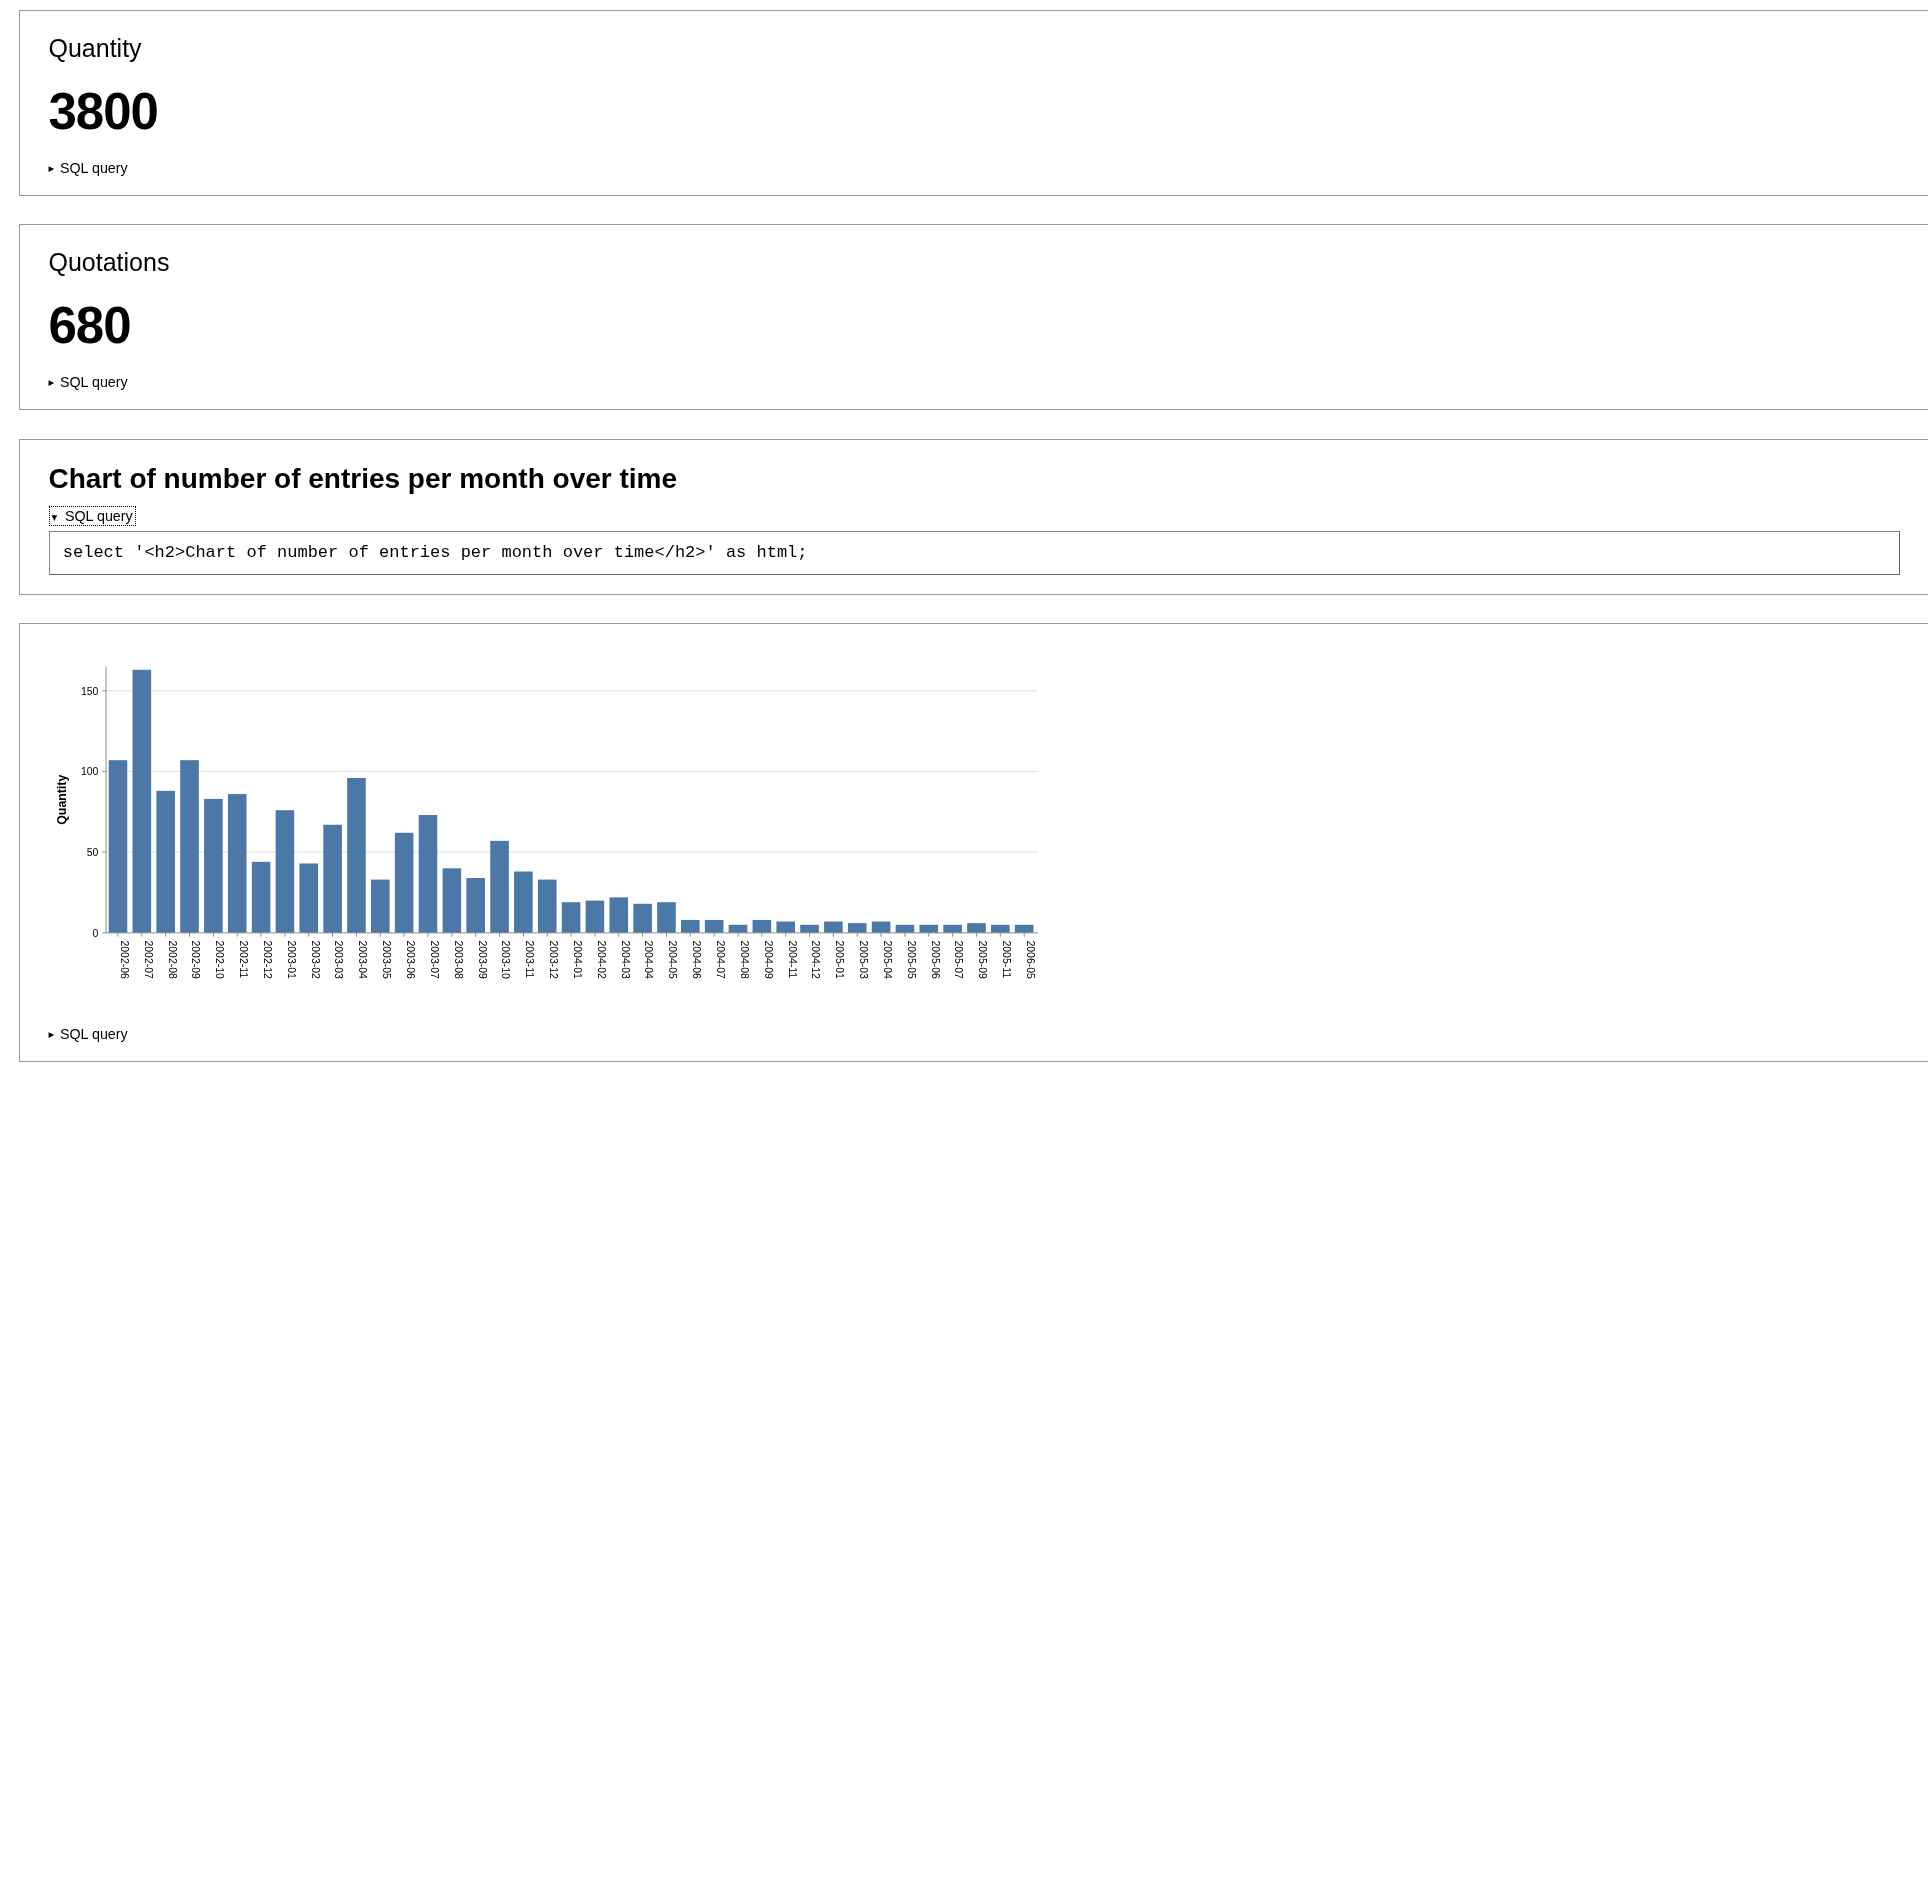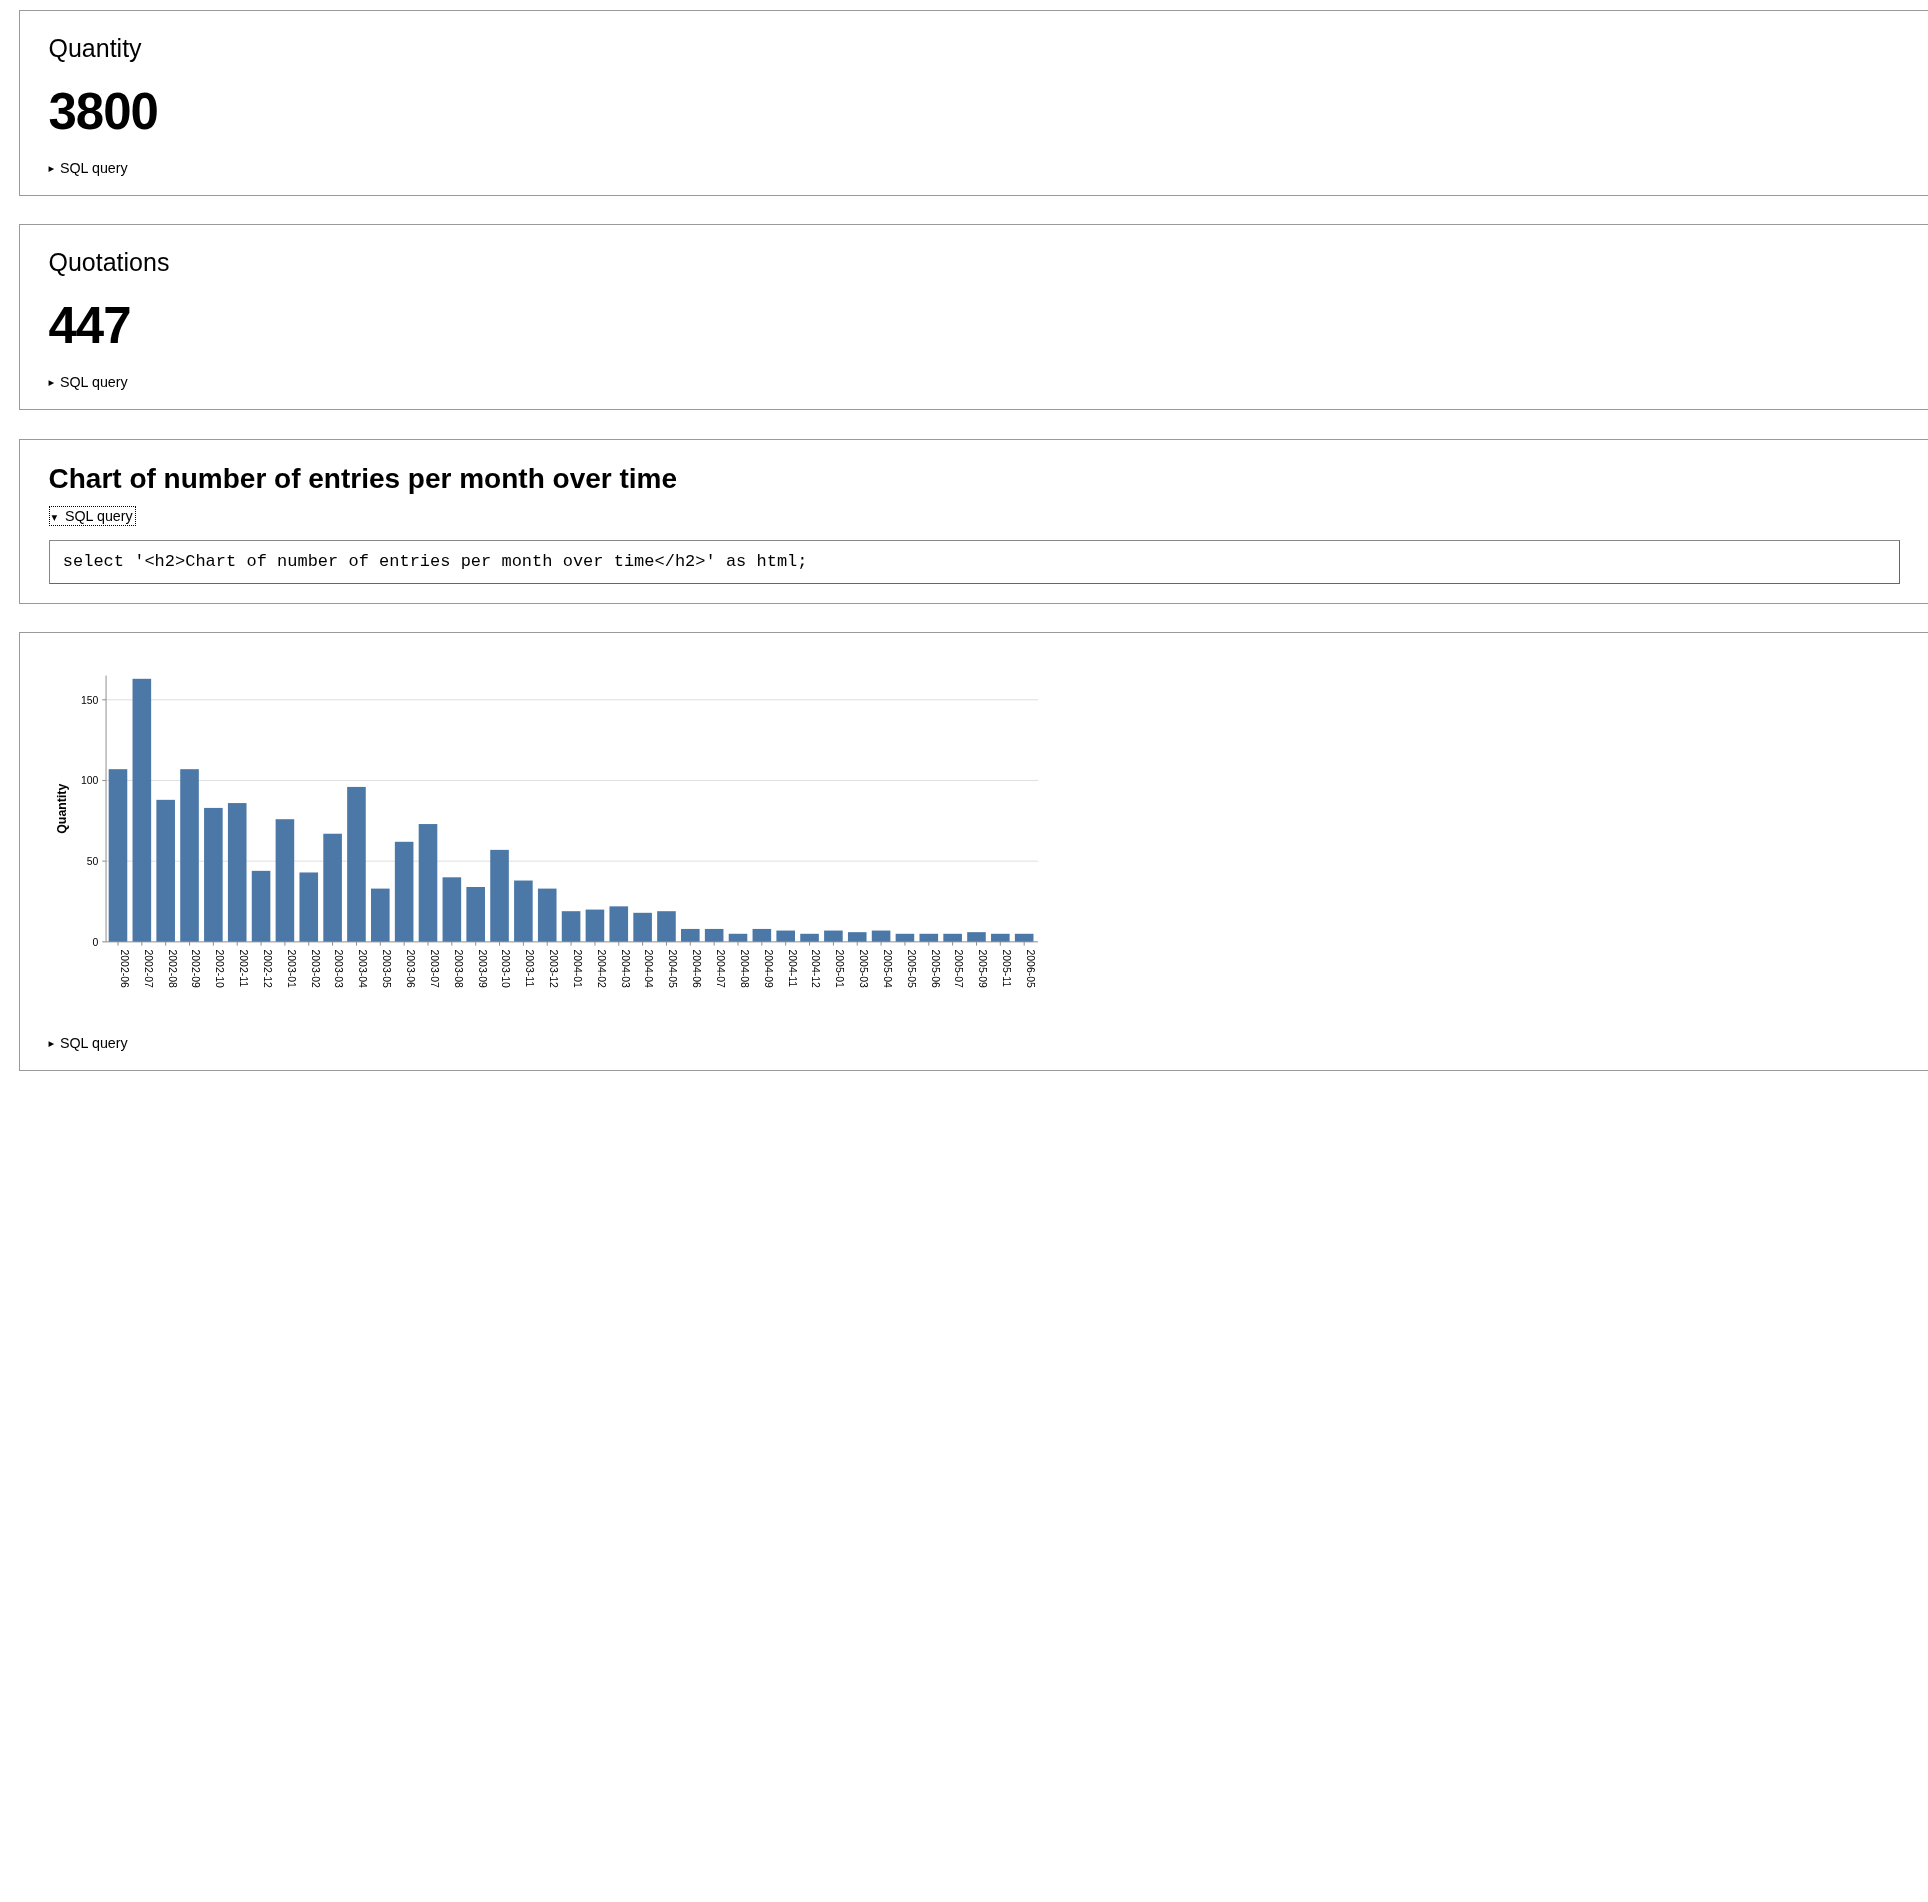--- a/index.html
+++ b/index.html
@@ -60,21 +60,21 @@
   .details.open summary::before {
     content: "▾";
     font-size: 11.4px;
     margin-right: 3.8px;
   }
   .sql-box {
     border: 1.9px solid #666;
     border-top-color: #888;
     border-left-color: #888;
     padding: 11.4px 13.3px;
-    margin-top: 14px;
+    margin-top: 5px;
     font-family: "Courier New", Courier, monospace;
     font-size: 17px;
     white-space: nowrap;
     overflow: hidden;
   }
   
   .chart-wrap {
     padding: 9.5px 0 0 0;
   }
   .chart-svg {
@@ -113,21 +113,21 @@
   <div class="metric-value">3800</div>
   <div class="details">
     <summary>
       <span>SQL query</span>
     </summary>
   </div>
 </div>
 
 <div class="card">
   <div class="metric-title">Quotations</div>
-  <div class="metric-value">447</div>
+  <div class="metric-value">680</div>
   <div class="details">
     <summary>
       <span>SQL query</span>
     </summary>
   </div>
 </div>
 
 <div class="card">
   <h2 class="chart-heading">Chart of number of entries per month over time</h2>
   <div class="details open">

